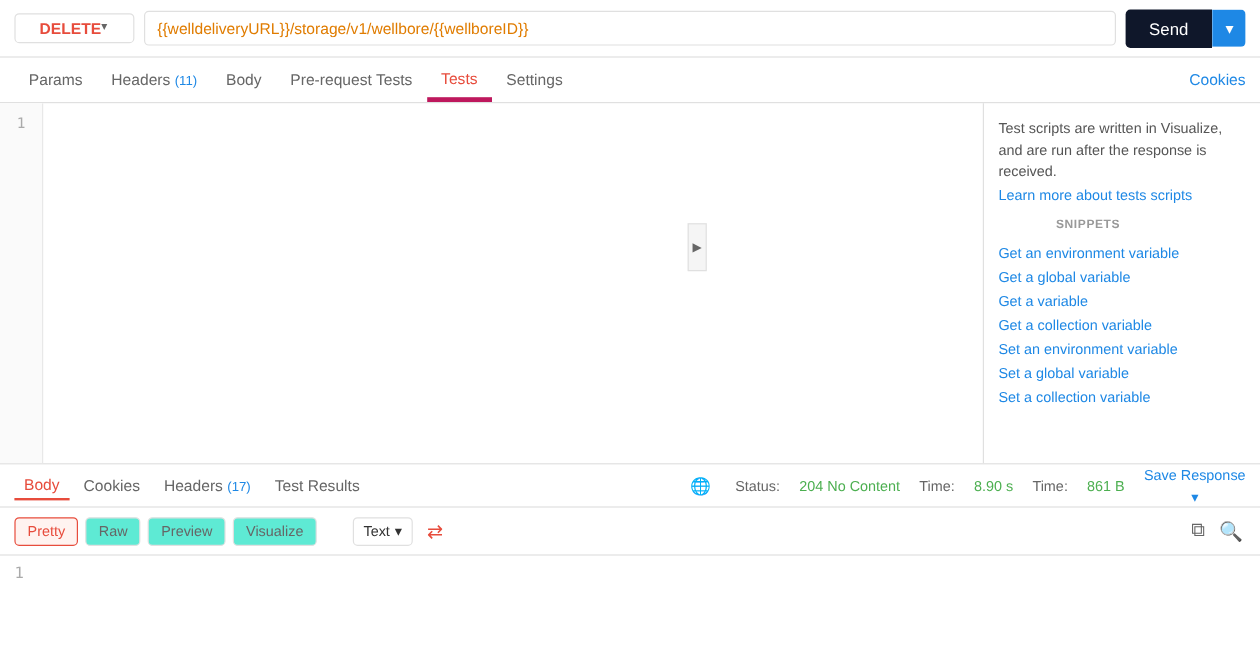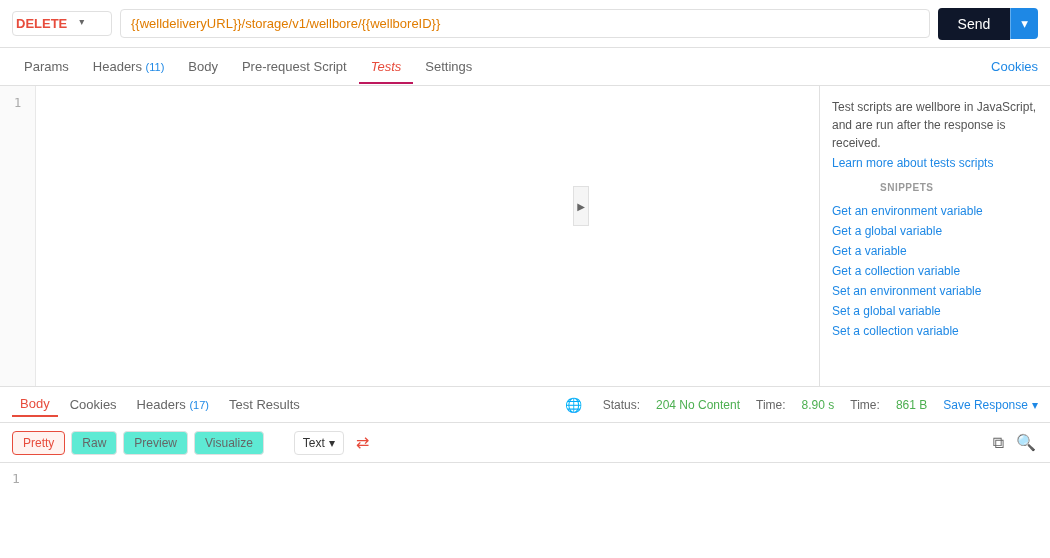--- a/index.html
+++ b/index.html
@@ -1,31 +1,31 @@
 <!DOCTYPE html>
 <html><head>
   <meta charset="utf-8">
   <style>
     * { box-sizing: border-box; margin: 0; padding: 0; }
     body { font-family: -apple-system, BlinkMacSystemFont, 'Segoe UI', sans-serif; font-size: 13px; background: #fff; color: #333; width: 1050px; height: 558px; overflow: hidden; }
 
     
     .top-bar { display: flex; align-items: center; padding: 8px 12px; border-bottom: 1px solid #e0e0e0; gap: 8px; height: 48px; }
-    .method-selector { display: flex; align-items: flex-start; background: #fff; border: 1px solid #e0e0e0; border-radius: 4px; padding: 4px 3px; gap: 12px; cursor: pointer; min-width: 100px; }
+    .method-selector { display: flex; align-items: flex-start; background: #fff; border: 1px solid #e0e0e0; border-radius: 4px; padding: 4px 20px; gap: 0; cursor: pointer; min-width: 100px; }
     .method-label { color: #e74c3c; font-weight: 600; font-size: 13px; }
     .dropdown-arrow { color: #666; font-size: 10px; }
     .url-bar { flex: 1; border: 1px solid #e0e0e0; border-radius: 4px; padding: 6px 10px; font-size: 13px; color: #e07c00; outline: none; }
     .send-btn-group { display: flex; align-items: center; }
     .send-btn { background: #0f172a; color: #fff; border: none; border-radius: 4px 0 0 4px; padding: 8px 20px; font-size: 14px; font-weight: 500; cursor: pointer; }
     .send-dropdown { background: #1e88e5; color: #fff; border: none; border-left: 1px solid rgba(255,255,255,0.3); border-radius: 0 4px 4px 0; padding: 8px 10px; cursor: pointer; }
 
     
     .nav-tabs { display: flex; align-items: center; padding: 0 12px; border-bottom: 1px solid #e0e0e0; height: 38px; }
     .nav-tab { padding: 8px 12px; font-size: 13px; color: #666; cursor: pointer; position: relative; border-bottom: 2px solid transparent; margin-bottom: -1px; }
-    .nav-tab.active { color: #e74c3c; border-bottom: 2px solid #be185d; font-weight: 500; font-style: italic; }
+    .nav-tab.active { color: #e74c3c; border-bottom: 4px solid #be185d; font-weight: 500; }
     .nav-tab .badge { font-size: 11px; color: #1e88e5; }
     .nav-tab .dot { display: inline-block; width: 7px; height: 7px; background: #4caf50; border-radius: 50%; margin-left: 3px; vertical-align: middle; }
     .cookies-link { margin-left: auto; color: #1e88e5; cursor: pointer; font-size: 13px; }
 
     
     .main-content { display: flex; height: 300px; }
 
     
     .editor-panel { flex: 1; border-right: 1px solid #e0e0e0; position: relative; overflow: hidden; }
     .editor-gutter { position: absolute; left: 0; top: 0; width: 36px; padding: 8px 0; text-align: center; color: #aaa; font-size: 12px; font-family: monospace; background: #fafafa; border-right: 1px solid #e8e8e8; height: 100%; }
@@ -41,21 +41,21 @@
     .panel-toggle { position: absolute; right: 230px; top: 100px; width: 16px; height: 40px; display: flex; align-items: center; justify-content: center; background: #f5f5f5; border: 1px solid #e0e0e0; cursor: pointer; color: #666; font-size: 10px; }
 
     
     .response-area { border-top: 1px solid #e0e0e0; }
     .response-header { display: flex; align-items: center; padding: 6px 12px; border-bottom: 1px solid #e0e0e0; height: 36px; gap: 4px; }
     .resp-tab { padding: 4px 8px; font-size: 13px; color: #666; cursor: pointer; position: relative; }
     .resp-tab.active { color: #e74c3c; border-bottom: 2px solid #e74c3c; }
     .resp-tab .badge { color: #1e88e5; font-size: 11px; }
     .status-bar { margin-left: auto; display: flex; align-items: center; gap: 16px; font-size: 12px; color: #666; }
     .status-value { color: #4caf50; font-weight: 500; }
-    .save-response { color: #1e88e5; font-size: 12px; cursor: pointer; display: flex; align-items: center; gap: 4px; }
+    .save-response { color: #1e88e5; font-size: 12px; cursor: pointer; display: flex; align-items: center; gap: 4px; flex-direction: column; }
 
     
     .body-toolbar { display: flex; align-items: center; padding: 6px 12px; border-bottom: 1px solid #e0e0e0; gap: 6px; height: 40px; }
     .format-btn { padding: 4px 10px; font-size: 12px; border-radius: 4px; border: 1px solid #e0e0e0; cursor: pointer; background: #5eead4; color: #666; }
     .format-btn.active { background: #fff3f0; color: #e74c3c; border-color: #e74c3c; }
     .text-dropdown { display: flex; align-items: center; border: 1px solid #e0e0e0; border-radius: 4px; padding: 4px 8px; gap: 4px; cursor: pointer; font-size: 12px; color: #333; margin-left: 24px; }
     .wrap-icon { margin-left: 6px; color: #e74c3c; font-size: 16px; cursor: pointer; }
     .toolbar-right { margin-left: auto; display: flex; gap: 8px; }
     .icon-btn { background: none; border: none; cursor: pointer; color: #666; font-size: 16px; padding: 2px; }
 
@@ -85,21 +85,21 @@
     <span>Params</span>
   </div>
   <div class="nav-tab">
     <span>Headers</span>
     <span class="badge">(11)</span>
   </div>
   <div class="nav-tab">
     <span>Body</span>
   </div>
   <div class="nav-tab">
-    <span>Pre-request Script</span>
+    <span>Pre-request Tests</span>
   </div>
   <div class="nav-tab active">
     <span>Tests</span>
   </div>
   <div class="nav-tab">
     <span>Settings</span>
   </div>
   <span class="cookies-link">Cookies</span>
 </div>
 
@@ -108,21 +108,21 @@
   <div class="editor-panel">
     <div class="editor-gutter">
       <div class="line-number">1</div>
     </div>
     <div class="editor-content"></div>
 
     <div class="panel-toggle">▶</div>
   </div>
 
   <div class="snippets-panel">
-    <p class="info-text">Test scripts are wellbore in JavaScript, and are run after the response is received.</p>
+    <p class="info-text">Test scripts are written in Visualize, and are run after the response is received.</p>
     <a class="info-link">Learn more about tests scripts</a>
     <div class="snippets-label">SNIPPETS</div>
     <a class="snippet-item">Get an environment variable</a>
     <a class="snippet-item">Get a global variable</a>
     <a class="snippet-item">Get a variable</a>
     <a class="snippet-item">Get a collection variable</a>
     <a class="snippet-item">Set an environment variable</a>
     <a class="snippet-item">Set a global variable</a>
     <a class="snippet-item">Set a collection variable</a>
   </div>

